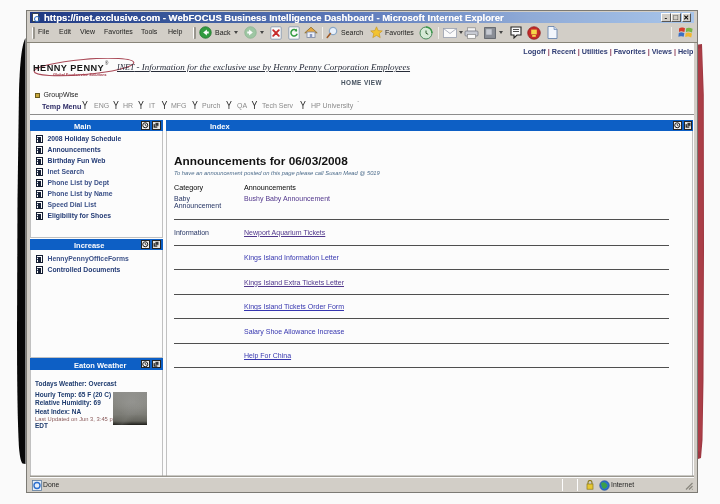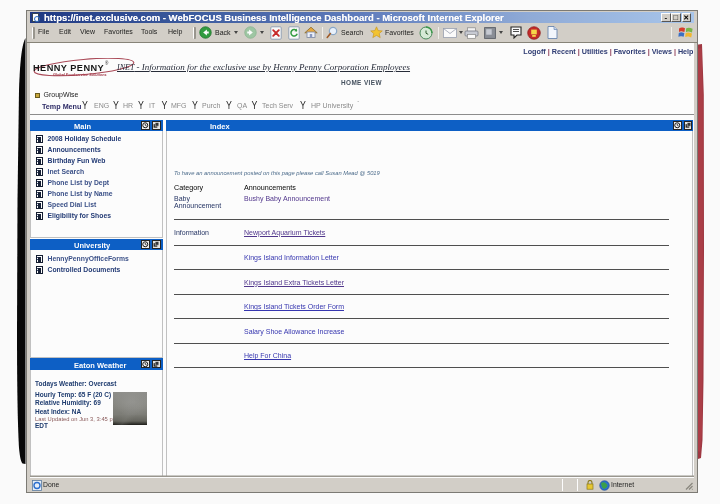--- a/index.html
+++ b/index.html
@@ -267,21 +267,21 @@
       <div class="sicon" style="left:5.5px;top:136px;"></div>
         <div class="sitem" style="left:17.5px;top:136.5px;color:#3a5088;">Phone List by Dept</div>
       <div class="sicon" style="left:5.5px;top:147px;"></div>
         <div class="sitem" style="left:17.5px;top:147.5px;color:#3a5088;">Phone List by Name</div>
       <div class="sicon" style="left:5.5px;top:158px;"></div>
         <div class="sitem" style="left:17.5px;top:158.5px;color:#3a5088;">Speed Dial List</div>
       <div class="sicon" style="left:5.5px;top:169px;"></div>
         <div class="sitem" style="left:17.5px;top:169.5px;">Eligibility for Shoes</div>
 
       <div class="phdr" style="left:0px;top:196px;width:133px;height:11.5px;">
-        <div class="t">University</div>
+        <div class="t">Increase</div>
         <div class="pbtn" style="left:111px;"><svg width="6.5" height="6.5" viewBox="0 0 8 8" style="margin:0.1px">
               <circle cx="4" cy="4" r="3.1" fill="none" stroke="#000" stroke-width="1.1"></circle>
               <path d="M4,2.2 L4,4 L5.6,4.8" stroke="#000" stroke-width="0.9" fill="none"></path>
             </svg></div>
         <div class="pbtn" style="left:122px;background:#e8e8e8;"><svg width="6.5" height="6.5" viewBox="0 0 8 8" style="margin:0.1px">
               <rect x="0.7" y="2.6" width="4.6" height="4.4" fill="#222"></rect>
               <rect x="2.6" y="0.7" width="4.6" height="4.4" fill="#333" stroke="#ddd" stroke-width="0.7"></rect>
             </svg></div>
       </div>
       <div class="pbody" style="left:0px;top:207.5px;width:133px;height:108px;"></div>
@@ -318,20 +318,21 @@
               <circle cx="4" cy="4" r="3.1" fill="none" stroke="#000" stroke-width="1.1"></circle>
               <path d="M4,2.2 L4,4 L5.6,4.8" stroke="#000" stroke-width="0.9" fill="none"></path>
             </svg></div>
         <div class="pbtn" style="left:517.5px;background:#e8e8e8;"><svg width="6.5" height="6.5" viewBox="0 0 8 8" style="margin:0.1px">
               <rect x="0.7" y="2.6" width="4.6" height="4.4" fill="#222"></rect>
               <rect x="2.6" y="0.7" width="4.6" height="4.4" fill="#333" stroke="#ddd" stroke-width="0.7"></rect>
             </svg></div>
       </div>
       <div class="pbody" id="outbody" style="left:136px;top:88.5px;width:527px;height:346.5px;"></div>
 
+      <div class="abs" style="left:144px;top:111px;font-size:11.8px;font-weight:bold;color:#111;">Announcements for 06/03/2008</div>
       <div class="abs" style="left:144px;top:127.5px;font-size:5.8px;font-style:italic;color:#4a6a8a;">To have an announcement posted on this page please call Susan Mead @ 5019</div>
 
       <div class="cat" style="top:140.5px;color:#000;font-size:7.2px;">Category</div>
       <div class="lnk" style="top:140.5px;color:#000;font-size:7.2px;left:214px;">Announcements</div>
 
       <div class="cat" style="top:152px;width:60px;">Baby Announcement</div>
       <div class="lnk purp" style="top:152px;left:214px;">Bushy Baby Announcement</div>
       <div class="hr" style="top:176px;left:144px;"></div>
 
       <div class="cat" style="top:186px;">Information</div>

